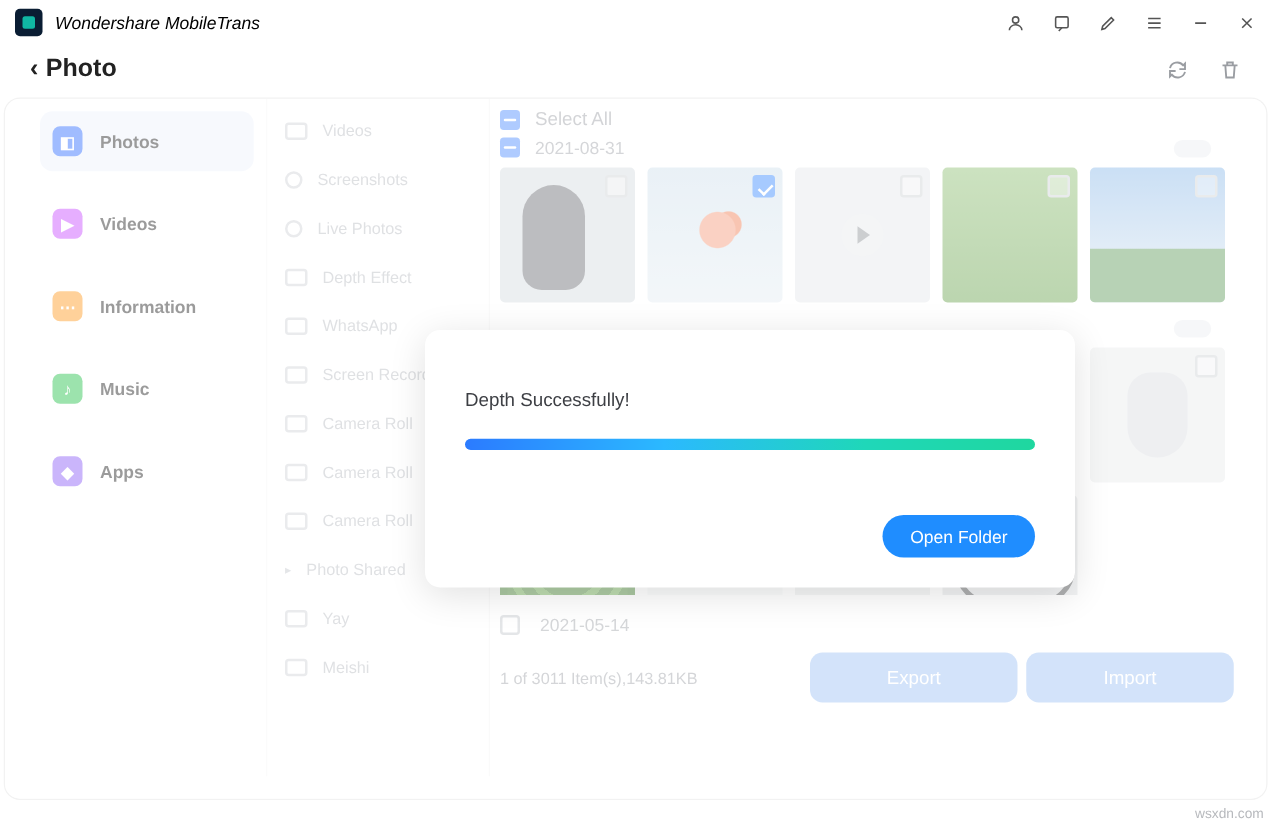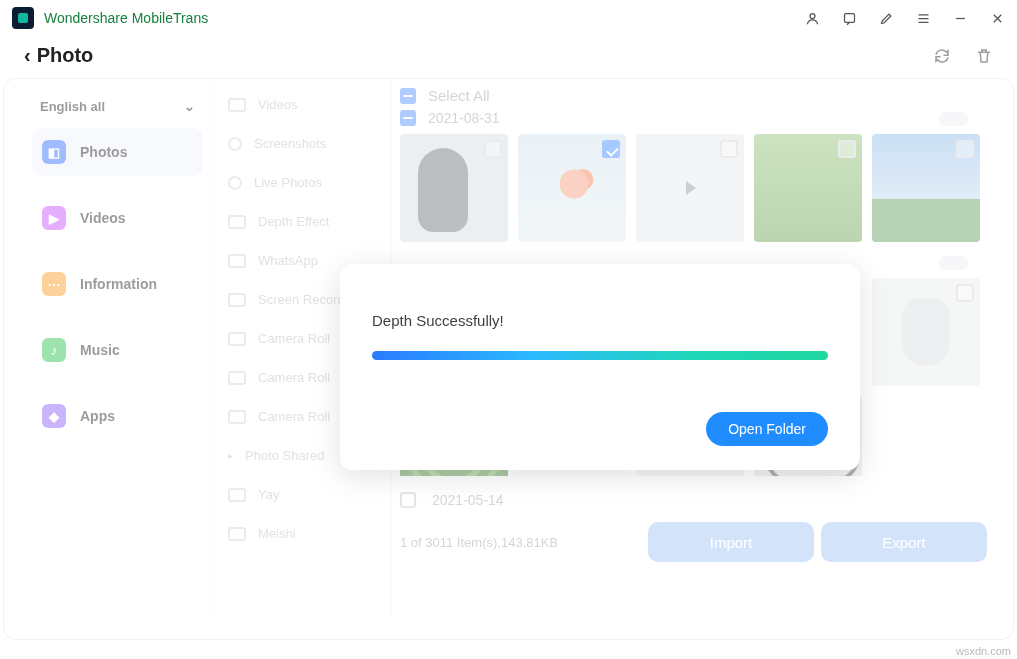--- a/index.html
+++ b/index.html
@@ -1,19 +1,19 @@
 <!DOCTYPE html>
 <html><head>
 <meta charset="utf-8">
 <style>
   * { box-sizing: border-box; margin: 0; padding: 0; font-family: -apple-system, BlinkMacSystemFont, "Segoe UI", Arial, sans-serif; }
   body { width: 1017px; height: 659px; background: #fff; overflow: hidden; position: relative; }
 
   
-  .titlebar { height: 36px; display: flex; align-items: center; padding: 0 12px; gap: 10px; font-size: 14px; color: #15803d; }
+  .titlebar { height: 36px; display: flex; align-items: center; padding: 0 12px; gap: 10px; font-size: 14px; color: #000000; font-style: italic; }
   .app-logo { width: 22px; height: 22px; background: #0a1d33; border-radius: 4px; display: flex; align-items: center; justify-content: center; }
   .app-logo-inner { width: 10px; height: 10px; background: #10b7a3; border-radius: 2px; }
   .titlebar-spacer { flex: 1; }
   .titlebar-icons { display: flex; gap: 22px; color: #555; font-size: 15px; }
   .titlebar-icons span { cursor: pointer; }
 
   
   .backrow { display: flex; align-items: center; padding: 8px 24px 12px 24px; }
   .back-btn { display: flex; align-items: center; gap: 6px; font-size: 20px; font-weight: 700; color: #222; cursor: pointer; }
   .back-caret { font-size: 20px; font-weight: 700; }
@@ -159,24 +159,20 @@
         <svg width="18" height="18" viewBox="0 0 24 24" fill="none" stroke="#9a9da2" stroke-width="2">
           <path d="M4 7h16M9 7V4h6v3M7 7l1 13h8l1-13"></path>
         </svg>
       </span>
   </div>
 </div>
 
 <div class="main">
 
   <div class="sidebar">
-    <div class="lang-sel">
-      <span>English all</span>
-      <span>⌄</span>
-    </div>
     <div class="nav-item active">
       <div class="nav-icon ic-photos">◧</div>
       <span>Photos</span>
     </div>
     <div class="nav-item">
       <div class="nav-icon ic-videos">▶</div>
       <span>Videos</span>
     </div>
     <div class="nav-item">
       <div class="nav-icon ic-info">⋯</div>
@@ -309,24 +305,24 @@
 
     <div class="status-row">
       <div class="chk-empty" style="width:16px;height:16px;border:2px solid #c4c7cd;border-radius:3px;"></div>
       <span>2021-05-14</span>
     </div>
 
     <div class="footer-bar">
       <span>1 of 3011 Item(s),143.81KB</span>
       <div class="footer-spacer"></div>
       <div class="big-btn">
+          <span>Export</span>
+        </div>
+      <div class="big-btn">
           <span>Import</span>
-        </div>
-      <div class="big-btn">
-          <span>Export</span>
         </div>
     </div>
   </div>
 
   <div class="dim"></div>
 </div>
 
 <div class="modal">
   <div class="modal-title">Depth Successfully!</div>
   <div class="progress"></div>

